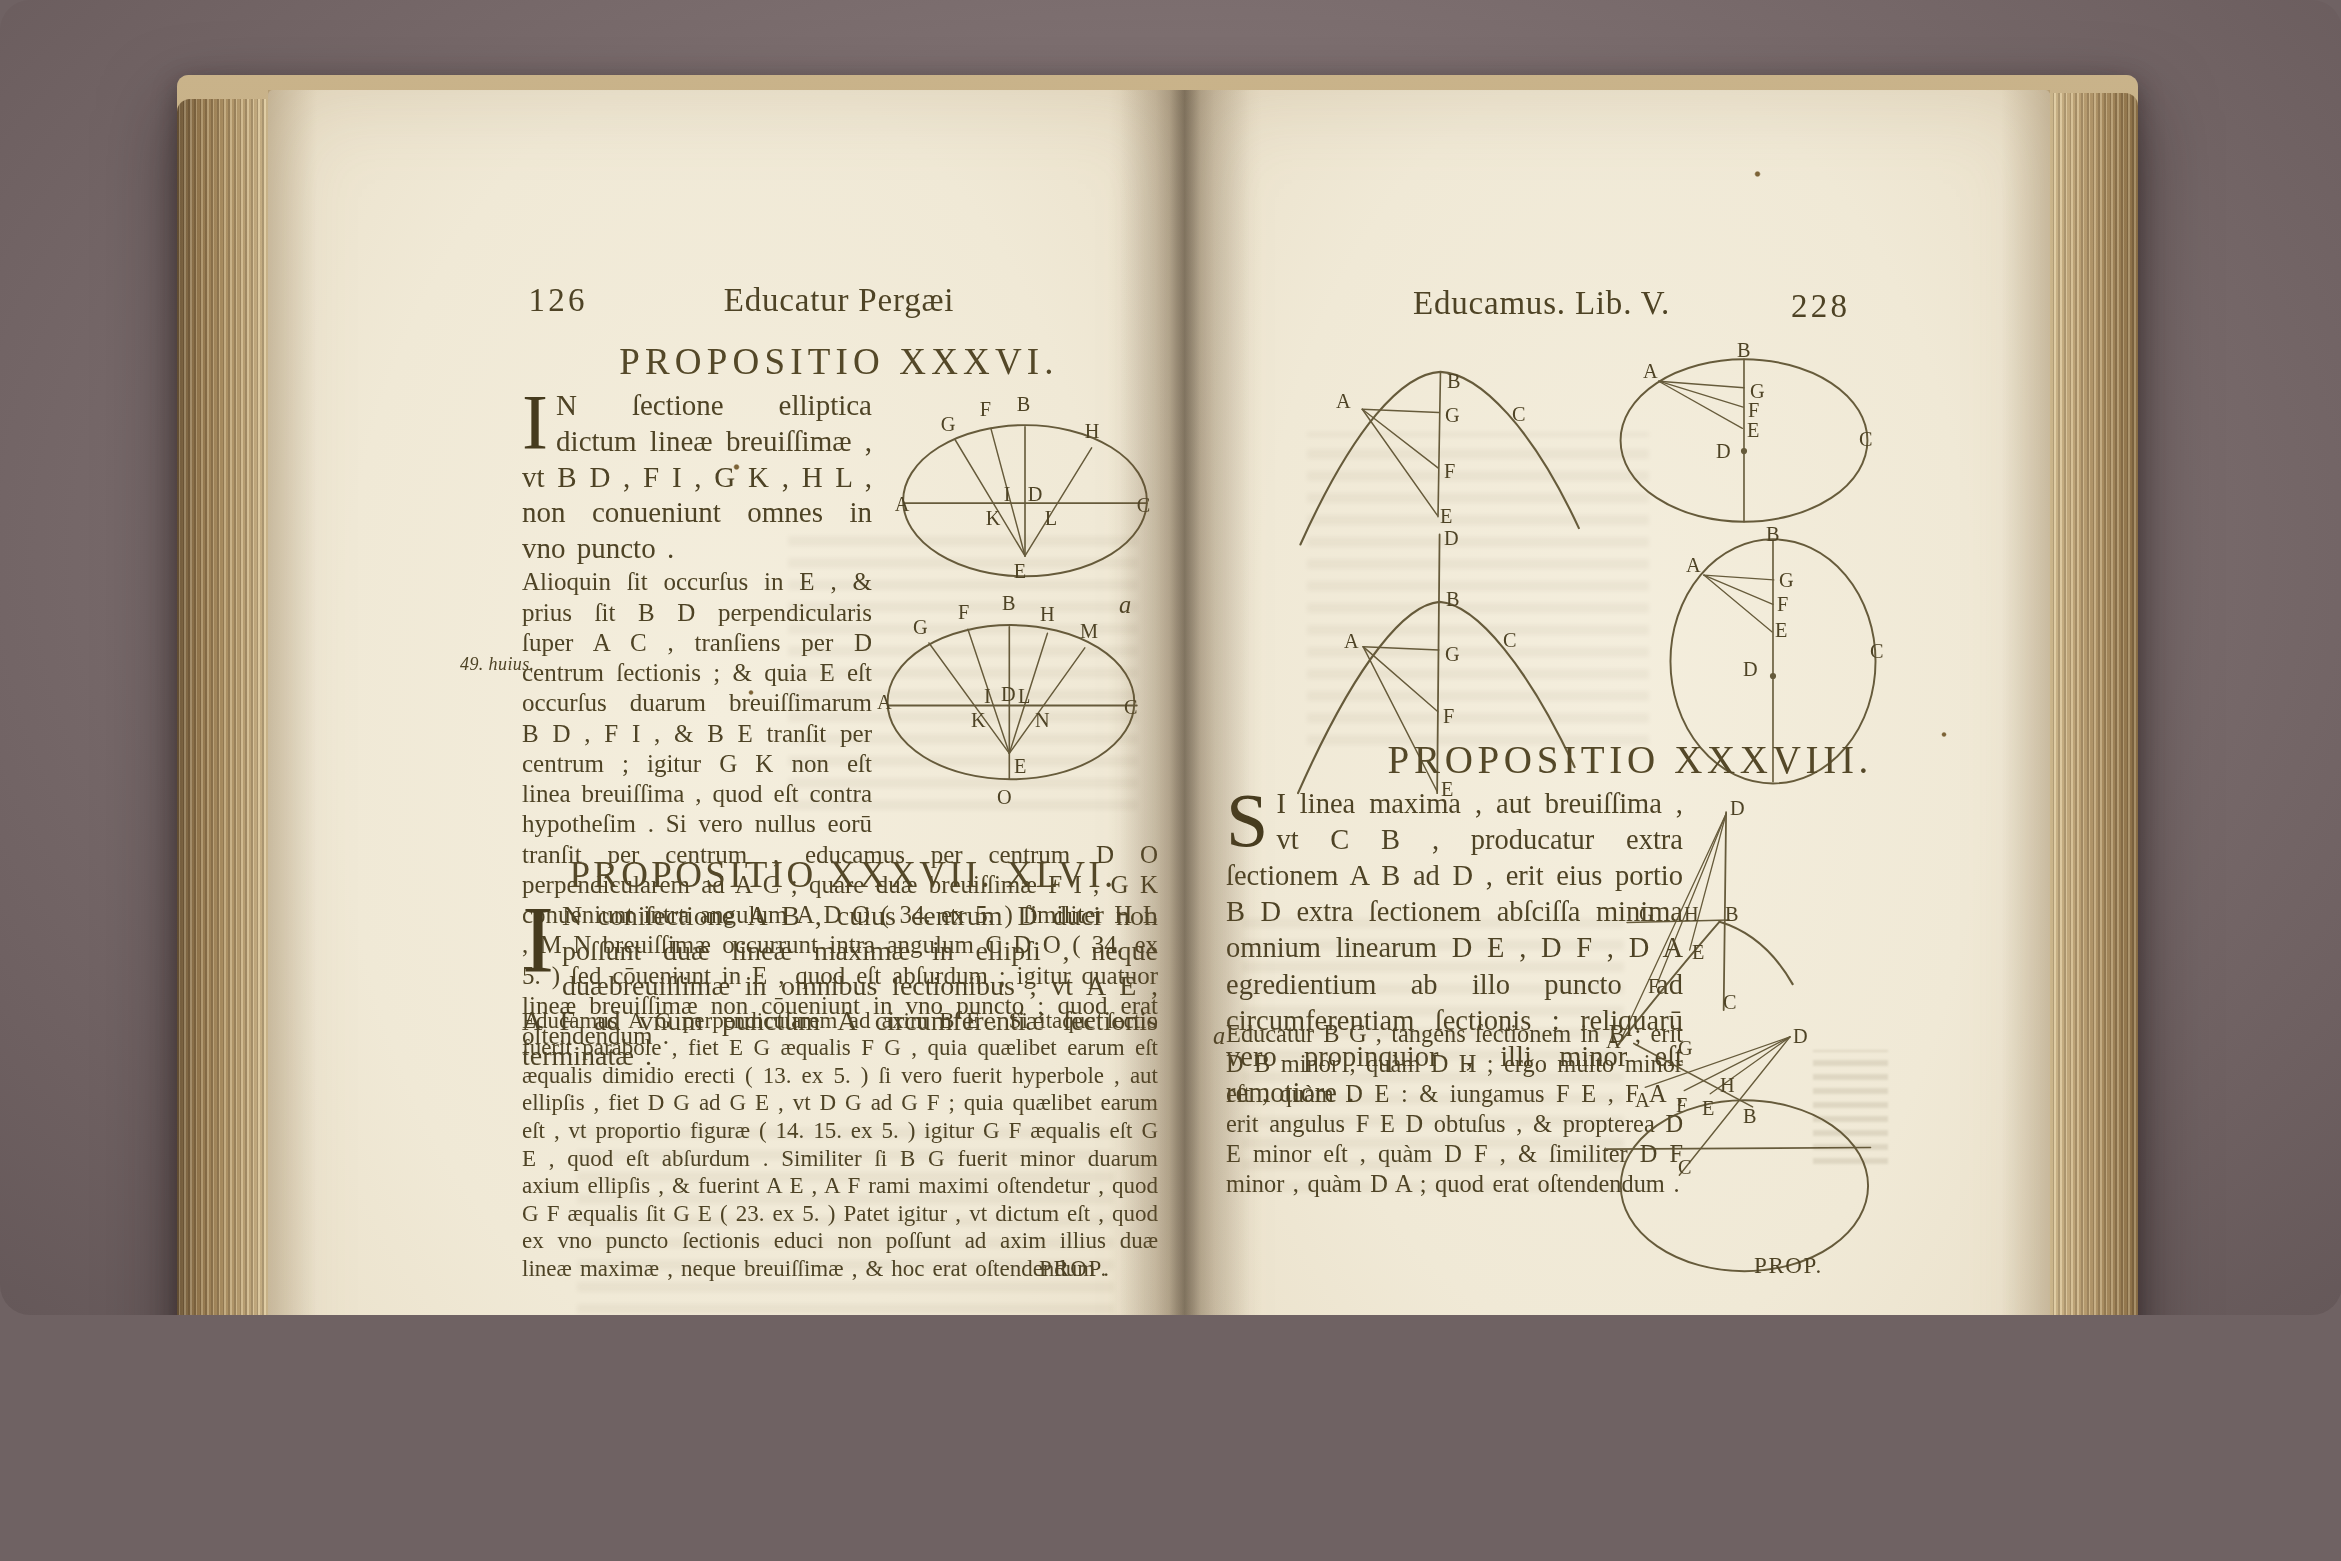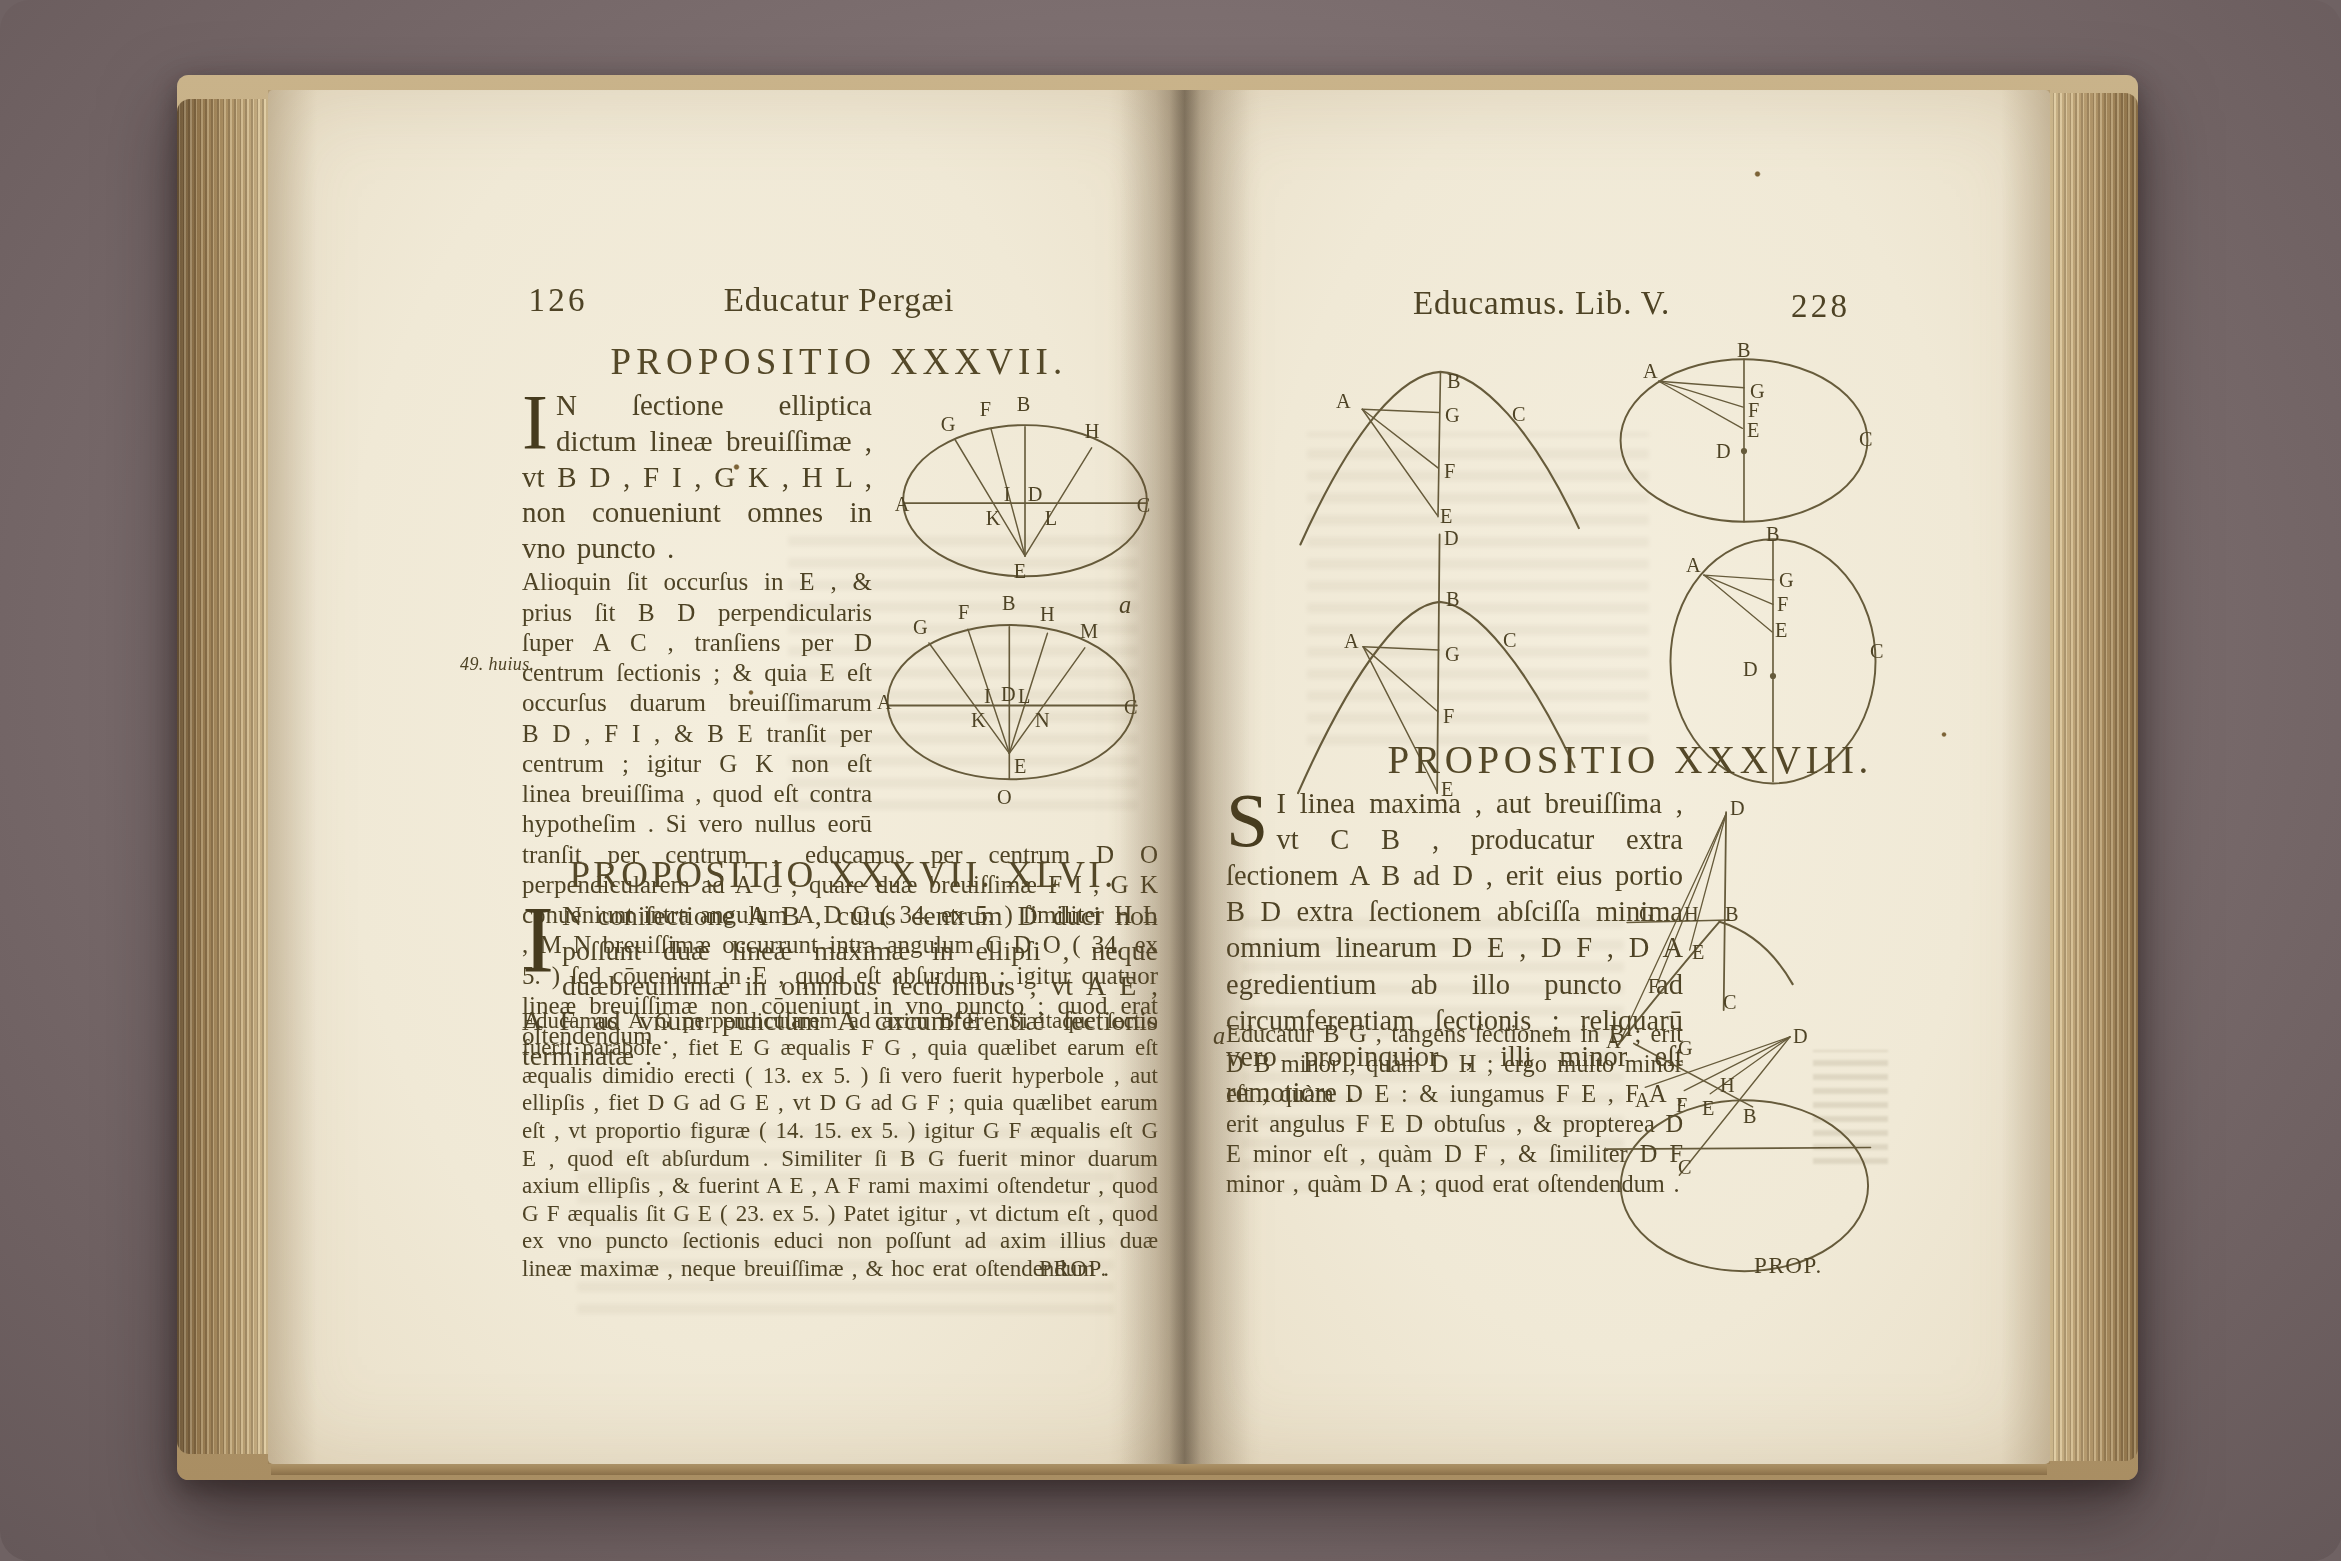--- a/index.html
+++ b/index.html
@@ -1,16 +1,16 @@
 <!DOCTYPE html>
 <html style="font-size:13px"><head>
 <meta charset="utf-8">
 <style>
   html,body{margin:0;padding:0;background:#6f6263;}
-  .stage{position:relative;width:2342px;height:1561px;overflow:hidden;
+  .stage{position:relative;width:2342px;height:1315px;overflow:hidden;
     background:radial-gradient(ellipse at 50% 42%, #857778 0%, #7d6f70 48%, #6e6061 82%, #655859 100%);
     font-family:"Liberation Serif","DejaVu Serif",serif;color:#4e4325;border-radius:30px;}
   .book{position:absolute;left:177px;top:75px;width:1961px;height:1405px;border-radius:11.4px;
     background:linear-gradient(180deg,#c9b38a,#a98e63);
     box-shadow:0 33px 73px rgba(25,16,16,.5), 0 8.1px 24.4px rgba(25,16,16,.4);}
   .edge-left{position:absolute;left:0;top:24.4px;width:94px;height:1355px;border-radius:13px 0 0 13px;
     background:
       repeating-linear-gradient(90deg, rgba(60,42,22,.28) 0 1.6px, rgba(255,244,214,.22) 1.6px 3.3px, rgba(120,92,55,.18) 3.3px 5.7px),
       linear-gradient(90deg,#6f5a3d 0%,#95794f 22%,#b79c6e 55%,#cfb88c 85%,#dcc99e 100%);}
   .edge-right{position:absolute;right:0;top:18px;width:91px;height:1368px;border-radius:0 13px 13px 0;
@@ -98,21 +98,21 @@
       <div class="ghost" style="left:520px;top:439px;width:350px;height:293px;"></div>
       <div class="ghost" style="left:309px;top:1033px;width:537px;height:203px;"></div>
       <div class="speck" style="left:465px;top:374px;width:6.5px;height:6.5px;"></div>
       <div class="speck" style="left:480px;top:600px;width:5.7px;height:5.7px;"></div>
 
       <div class="rh rh-left">
         <span class="pn">126</span>
         <span>Educatur Pergæi</span>
       </div>
 
-      <div class="phead h36">PROPOSITIO XXXVII.</div>
+      <div class="phead h36">PROPOSITIO XXXVI.</div>
 
       <div class="tblock tb36">
         <div class="figcol">
           <div class="fig d1">
             <svg viewBox="0 0 320 250">
               <g fill="none" stroke="#5b4f2e" stroke-width="2.4" stroke-linecap="round" opacity="0.92">
                 <ellipse cx="160" cy="135" rx="150" ry="93"></ellipse>
                 <line x1="12" y1="138" x2="310" y2="138"></line>
                 <line x1="160" y1="44" x2="160" y2="203" stroke-width="2"></line>
                 <line x1="160" y1="203" x2="74" y2="60" stroke-width="1.8"></line>

